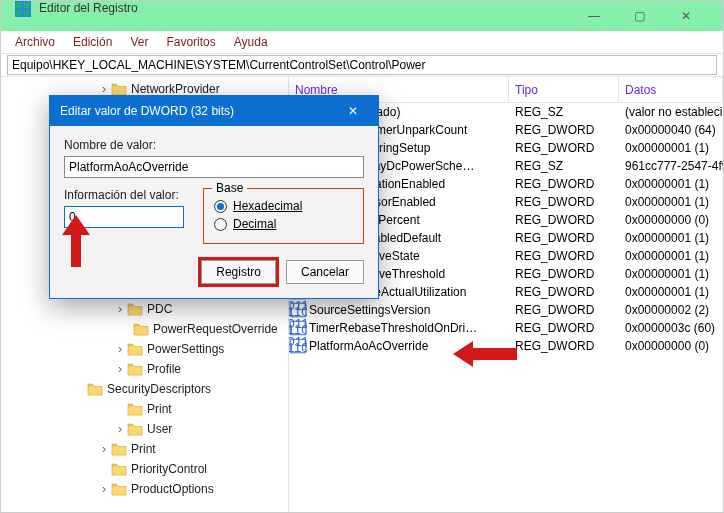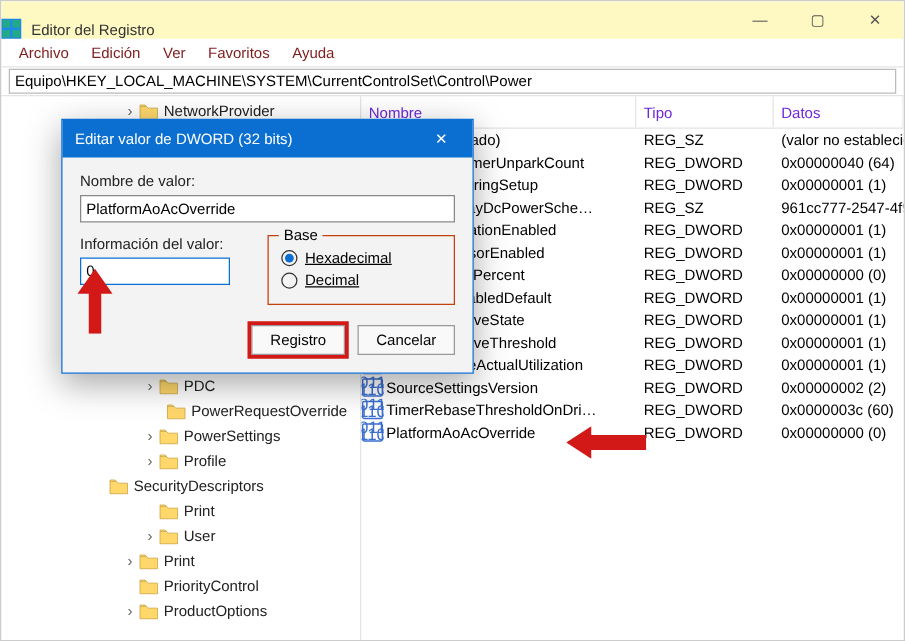--- a/index.html
+++ b/index.html
@@ -1,17 +1,17 @@
 <!DOCTYPE html>
 <html><head>
 <meta charset="utf-8">
 <style>
   * { box-sizing: border-box; margin: 0; padding: 0; font-family: "Segoe UI", Tahoma, sans-serif; font-size: 12px; }
   body { width: 724px; height: 513px; background: #fff; overflow: hidden; position: relative; border: 1px solid #ccc; }
-  .titlebar { height: 30px; display: flex; align-items: flex-end; padding: 0 0; background: #fef9c3; }
+  .titlebar { height: 30px; display: flex; align-items: flex-start; padding: 0 14px; background: #86efac; }
   .titlebar .app-icon { width: 16px; height: 16px; background: #1e88e5; display: inline-flex; align-items: center; justify-content: center; position: relative; }
   .titlebar .app-icon svg { width: 16px; height: 16px; }
   .titlebar-title { margin-left: 8px; color: #333; }
   .winbtns { margin-left: auto; display: flex; }
   .winbtn { width: 46px; height: 30px; display: flex; align-items: center; justify-content: center; color: #555; }
   .menubar { height: 22px; display: flex; align-items: center; padding: 0 6px; gap: 2px; }
   .menuitem { padding: 2px 8px; color: #7f1d1d; }
   .addrbar { height: 24px; border-top: 1px solid #e4e4e4; border-bottom: 1px solid #e4e4e4; display: flex; align-items: center; padding: 2px 6px; }
   .addrbox { flex: 1; border: 1px solid #bbb; background: #fff; padding: 2px 4px; height: 20px; display: flex; align-items: center; }
   .split { display: flex; height: calc(100% - 30px - 22px - 24px); }
@@ -33,21 +33,21 @@
   .val-name { width: 202px; padding-left: 2px; overflow: hidden; text-overflow: ellipsis; white-space: nowrap; }
   .val-type { width: 110px; padding-left: 6px; }
   .val-data { flex: 1; padding-left: 6px; overflow: hidden; white-space: nowrap; }
   
   .dialog-mask { position: absolute; left: 48px; top: 94px; width: 330px; background: #f3f3f3; border: 1px solid #0a6fd1; box-shadow: 0 8px 26px rgba(0,0,0,.35); z-index: 10; }
   .dlg-title { background: #0a6fd1; color: #fff; height: 30px; display: flex; align-items: center; padding: 0 10px; font-size: 12px; }
   .dlg-close { margin-left: auto; width: 30px; text-align: center; }
   .dlg-body { padding: 12px 14px 14px; }
   .dlg-label { color: #222; margin-bottom: 4px; }
   .dlg-input { width: 100%; border: 1px solid #888; background: #fff; padding: 3px 4px; margin-bottom: 10px; height: 22px; }
-  .dlg-row { display: flex; gap: 30px; }
+  .dlg-row { display: flex; gap: 19px; }
   .dlg-col1 { width: 120px; }
   .fieldset { border: 1px solid #c2410c; padding: 6px 10px 8px; position: relative; }
   .fieldset-legend { position: absolute; top: -8px; left: 8px; background: #f3f3f3; padding: 0 4px; }
   .radio-row { display: flex; align-items: center; gap: 6px; margin: 4px 0; text-decoration: underline; }
   .radio { width: 13px; height: 13px; border-radius: 50%; border: 1px solid #333; display: inline-flex; align-items: center; justify-content: center; }
   .radio.sel::after { content: ""; width: 7px; height: 7px; border-radius: 50%; background: #0a6fd1; }
   .dlg-buttons { display: flex; justify-content: flex-end; gap: 10px; margin-top: 16px; }
   .btn { border: 1px solid #999; background: #f9f9f9; padding: 4px 14px; min-width: 74px; text-align: center; }
   .btn.hl { outline: 3px solid #d31818; outline-offset: 0; }
   

